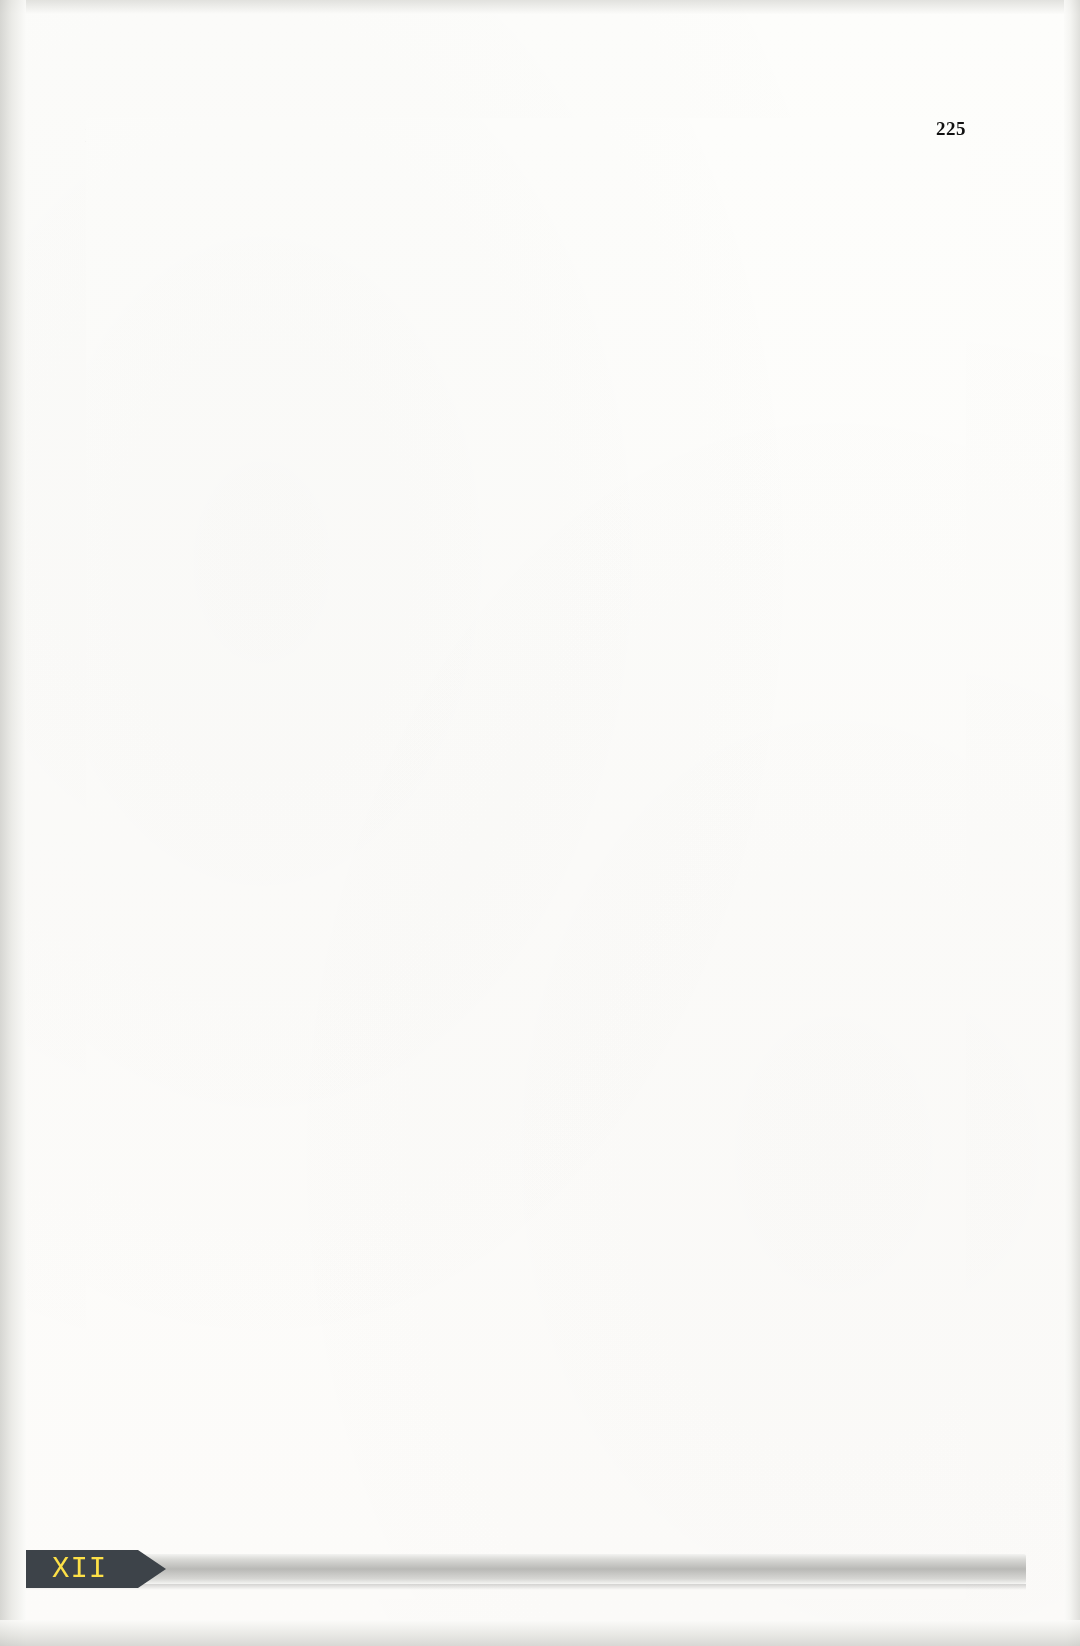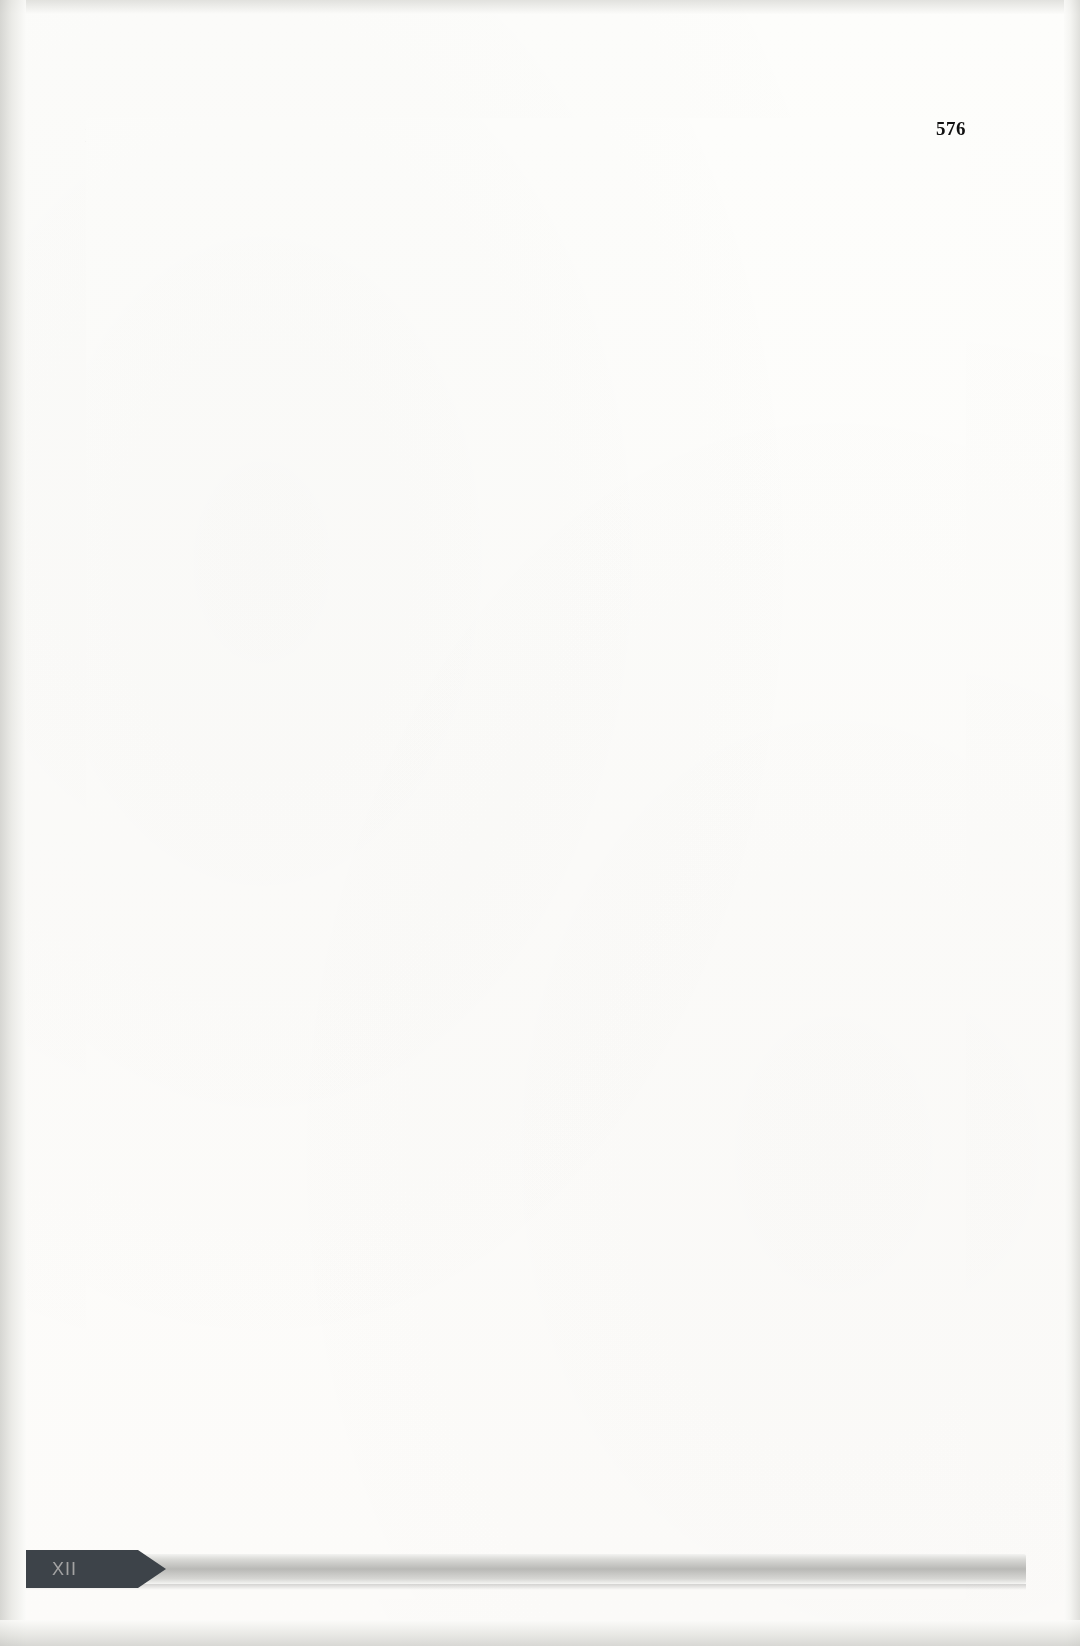--- a/index.html
+++ b/index.html
@@ -127,23 +127,23 @@
     background:linear-gradient(to bottom,#f3f3f1 0%,#d9d9d6 18%,#b9b9b6 50%,#d6d6d3 82%,#f5f5f3 100%);
     border-radius:2px;
   }
   .footer-tab{
     position:absolute;left:0;top:4px;width:140px;height:38px;
     background:#3d4349;
     clip-path:polygon(0 0, 112px 0, 140px 50%, 112px 100%, 0 100%);
     display:flex;align-items:center;justify-content:flex-start;
   }
   .footer-tab span{
-    color:#a3a3a3;
-    font-family:Liberation Sans, sans-serif;
-    font-size:18px;
+    color:#fde047;
+    font-family:Liberation Mono, monospace;
+    font-size:29px;
     letter-spacing:1px;
     margin-left:26px;
   }
   .footer-title{
     position:absolute;left:168px;top:8px;height:30px;
     display:flex;align-items:center;
     font-family:"Liberation Sans","DejaVu Sans",sans-serif;
     font-weight:700;
     font-size:19px;
     color:#1a1a1a;
@@ -337,21 +337,21 @@
       <div class="page">294</div>
     </div>
     <div class="row lvl-2">
       <div class="label"><span class="num">6. 8. 2</span><span class="cjk">新型组合剪力墙体系</span></div>
       <div class="leader">····································································································································································································································································</div>
       <div class="page">300</div>
     </div>
     <div class="row lvl-1">
       <div class="label"><span class="num">6. 9</span><span class="cjk">本章小结</span></div>
       <div class="leader">····································································································································································································································································</div>
-      <div class="page">576</div>
+      <div class="page">225</div>
     </div>
   </div>
 
 <div class="footer">
   <div class="footer-bar"></div>
   <div class="footer-shadow"></div>
   <div class="footer-tab">
     <span>XII</span>
   </div>
 </div>

